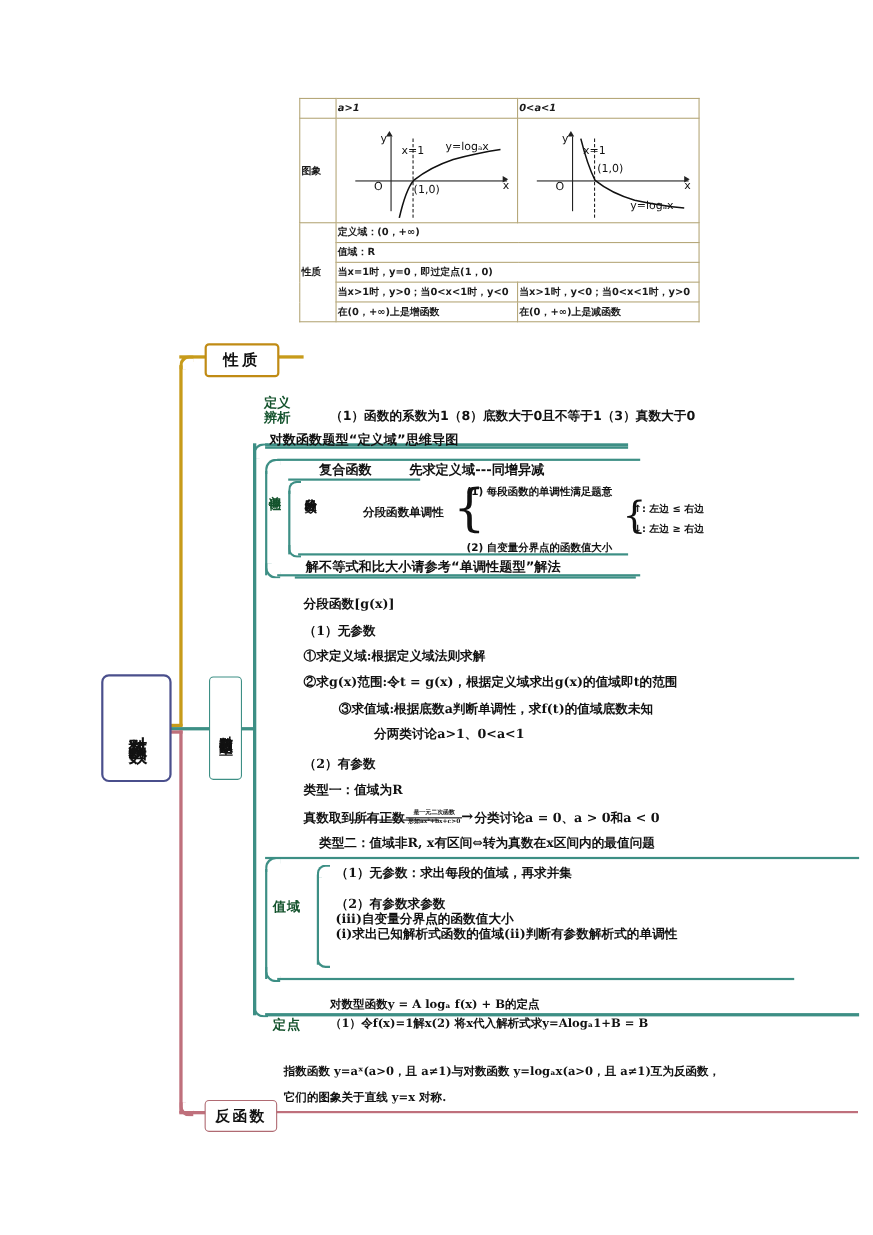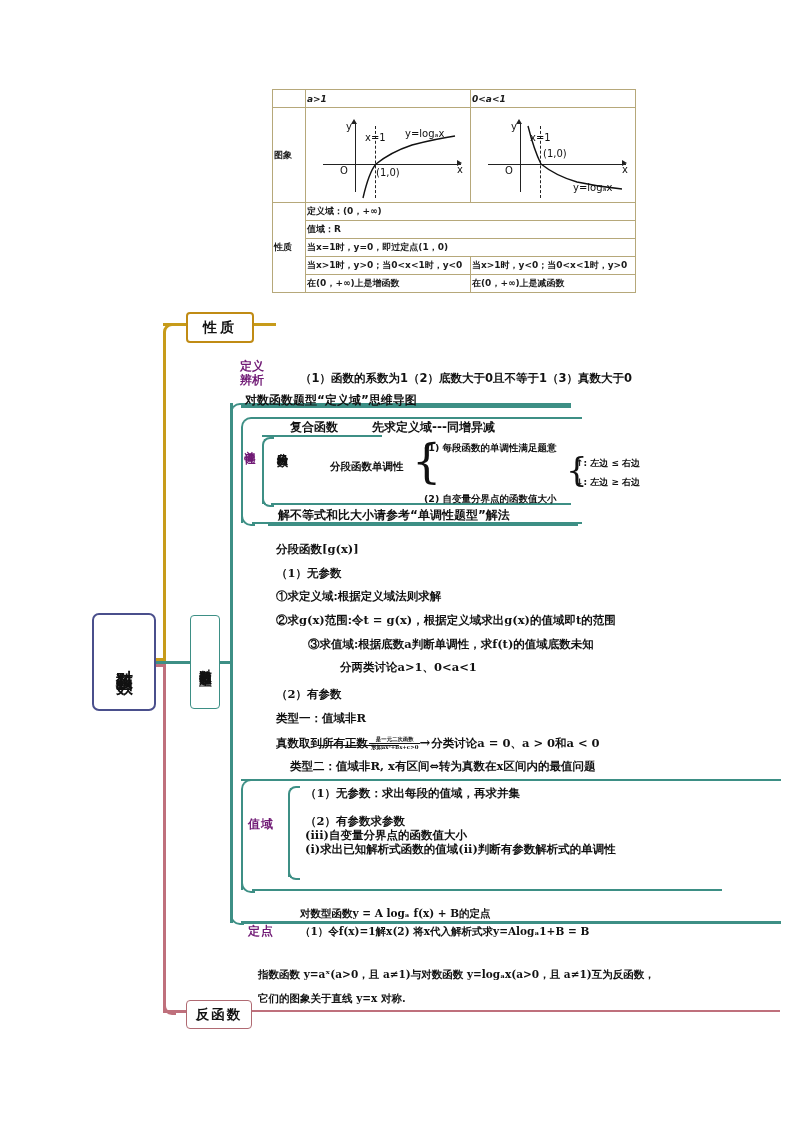--- a/index.html
+++ b/index.html
@@ -72,21 +72,21 @@
   .elbow{position:absolute;border-style:solid;border-color:#3d8f85;background:transparent;}
   .elbow.gold{border-color:#c79b1a;}
   .elbow.rose{border-color:#bf707c;}
 
   
   .txt{position:absolute;font-size:11.5px;font-weight:bold;color:#111;line-height:1.25;}
   .serifi{font-family:"DejaVu Serif","Liberation Serif",serif;}
   .ital{font-style:italic;}
 
   
-  .sublabel{position:absolute;font-size:12px;font-weight:bold;color:#701a75;line-height:1.08;}
+  .sublabel{position:absolute;font-size:12px;font-weight:bold;color:#14532d;line-height:1.08;}
 
   
   .brace{position:absolute;font-size:40px;font-weight:300;color:#111;
          font-family:"DejaVu Serif","Liberation Serif",serif;line-height:1;}
 
   .frac{display:inline-block;vertical-align:middle;text-align:center;font-size:5.4px;line-height:1.25;font-weight:bold;}
   .frac .num{display:block;border-bottom:1px solid #111;padding:0 2px;}
   .frac .den{display:block;padding:0 2px;}
   .arrowtxt{display:inline-block;vertical-align:middle;}
 </style>
@@ -181,21 +181,21 @@
 <div class="elbow rose abs" style="left:163px;top:1002px;width:10px;height:10px;border-width:0 0 3px 3px;border-bottom-left-radius:9px;"></div>
 <div class="ln rose abs" style="left:250px;top:1010px;width:530px;height:2.4px;"></div>
 
 <div class="node vert" id="central-node">对数函数</div>
 <div class="node" id="node-xingzhi">性质</div>
 <div class="node vert" id="node-timing">对数函数题型</div>
 <div class="node" id="node-fanhanshu">反函数</div>
 
 <div class="sublabel" style="left:240px;top:360px;">定义</div>
 <div class="sublabel" style="left:240px;top:374px;">辨析</div>
-<div class="txt nw" style="left:300px;top:371px;font-size:11.5px;">（1）函数的系数为1（2）底数大于0且不等于1（3）真数大于0</div>
+<div class="txt nw" style="left:300px;top:371px;font-size:11.5px;">（1）函数的系数为1（8）底数大于0且不等于1（3）真数大于0</div>
 
 <div class="txt nw" style="left:245px;top:393px;font-size:12px;">对数函数题型“定义域”思维导图</div>
 <div class="ln teal abs" style="left:241px;top:406px;width:330px;height:2.2px;"></div>
 
 <div class="elbow teal abs" style="left:241px;top:417px;width:12px;height:12px;border-width:2.2px 0 0 2.2px;border-top-left-radius:10px;"></div>
 <div class="ln teal abs" style="left:241px;top:428px;width:2.2px;height:95px;"></div>
 <div class="elbow teal abs" style="left:241px;top:512px;width:12px;height:12px;border-width:0 0 2.2px 2.2px;border-bottom-left-radius:10px;"></div>
 <div class="ln teal abs" style="left:252px;top:417px;width:330px;height:2.2px;"></div>
 <div class="ln teal abs" style="left:252px;top:522px;width:330px;height:2.2px;"></div>
 
@@ -225,21 +225,21 @@
 <div class="txt nw" style="left:278px;top:508px;font-size:12px;">解不等式和比大小请参考“单调性题型”解法</div>
 <div class="ln teal abs" style="left:268px;top:524px;width:310px;height:2px;"></div>
 
 <div class="txt serifi nw" style="left:276px;top:542px;font-size:11.5px;">分段函数[g(x)]</div>
 <div class="txt serifi nw" style="left:276px;top:566px;font-size:11.5px;">（1）无参数</div>
 <div class="txt serifi nw" style="left:276px;top:589px;font-size:11.5px;">①求定义域:根据定义域法则求解</div>
 <div class="txt serifi nw" style="left:276px;top:613px;font-size:11.5px;">②求g(x)范围:令t = g(x)，根据定义域求出g(x)的值域即t的范围</div>
 <div class="txt serifi nw" style="left:276px;top:637px;font-size:11.5px;margin-left:32px;">③求值域:根据底数a判断单调性，求f(t)的值域底数未知</div>
 <div class="txt serifi nw" style="left:340px;top:660px;font-size:11.5px;">分两类讨论a&gt;1、0&lt;a&lt;1</div>
 <div class="txt serifi nw" style="left:276px;top:687px;font-size:11.5px;">（2）有参数</div>
-<div class="txt serifi nw" style="left:276px;top:711px;font-size:11.5px;">类型一：值域非R</div>
+<div class="txt serifi nw" style="left:276px;top:711px;font-size:11.5px;">类型一：值域为R</div>
 
 <div class="txt serifi nw" style="left:276px;top:735px;font-size:11.5px;display:flex;align-items:center;">
   <span>真数取到所有正数</span>
   <span class="arrowtxt" style="margin:0 1px;display:inline-flex;align-items:center;">
     <span class="frac">
       <span class="num">是一元二次函数</span>
       <span class="den">形如ax²+bx+c&gt;0</span>
     </span>
     <span style="font-size:13px;margin-left:-1px;">→</span>
   </span>

